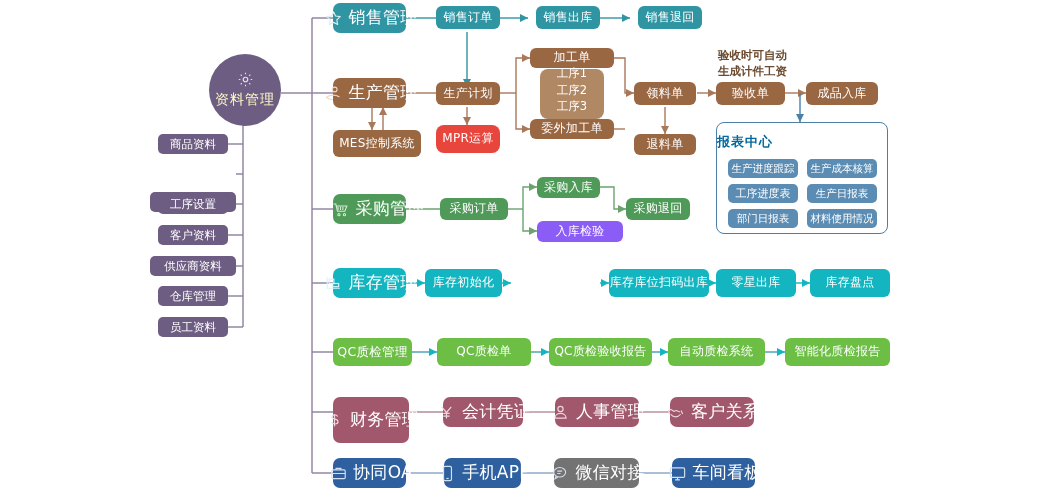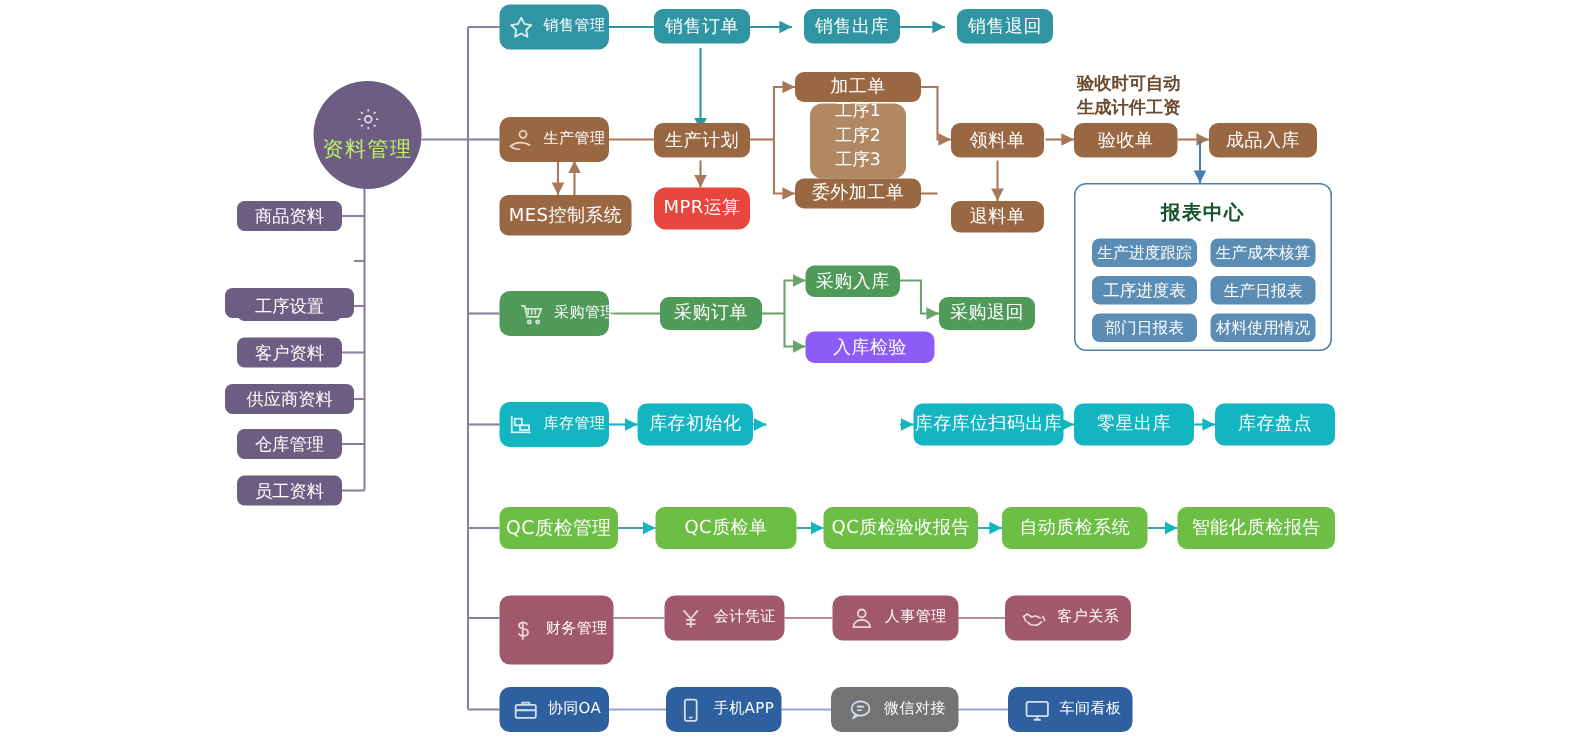--- a/index.html
+++ b/index.html
@@ -1,33 +1,33 @@
 <!DOCTYPE html>
 <html><head>
 <meta charset="utf-8">
 <style>
   html,body{margin:0;padding:0;background:#ffffff;}
   body{font-family:"DejaVu Sans","Liberation Sans",sans-serif;}
   #canvas{position:relative;width:1055px;height:491px;overflow:hidden;background:#fff;}
   .node{position:absolute;box-sizing:border-box;display:flex;align-items:center;justify-content:center;
         border-radius:6px;color:#fff;font-size:12.5px;line-height:1.15;text-align:center;
         letter-spacing:.3px;white-space:nowrap;}
-  .mod{border-radius:7px;font-size:10px;gap:5px;padding-left:2px;}
+  .mod{border-radius:7px;font-size:17px;gap:5px;padding-left:2px;}
   .mod .ic{display:inline-flex;align-items:center;justify-content:center;width:20px;height:20px;flex:0 0 20px;}
   .mod .ic svg{width:19px;height:19px;display:block;}
   .sub{font-size:12px;}
   .pill{position:absolute;box-sizing:border-box;display:flex;align-items:center;justify-content:center;
         border-radius:5px;color:#fff;font-size:11.5px;white-space:nowrap;}
   .lbl{position:absolute;white-space:pre;line-height:1.35;}
   svg.wires{position:absolute;left:0;top:0;width:1055px;height:491px;pointer-events:none;}
   .circ{position:absolute;border-radius:50%;display:flex;flex-direction:column;align-items:center;
-        justify-content:center;color:#bef264;}
+        justify-content:center;color:#fef9c3;}
   .circ .ttl{font-size:14px;margin-top:3px;letter-spacing:1px;}
   .rptbox{position:absolute;box-sizing:border-box;border:1.6px solid #4a7fa8;border-radius:8px;background:#fff;}
-  .rpttitle{position:absolute;width:100%;text-align:center;font-size:13px;color:#14532d;font-weight:bold;letter-spacing:1px;}
+  .rpttitle{position:absolute;width:100%;text-align:left;font-size:13px;color:#0369a1;font-weight:bold;letter-spacing:1px;}
   .innerbox{position:absolute;box-sizing:border-box;border-radius:8px;display:flex;flex-direction:column;
             align-items:center;justify-content:center;color:#fff;font-size:11.5px;line-height:1.45;}
 </style>
 </head>
 <body>
 
 <div id="canvas">
 
   <svg class="wires" viewBox="0 0 1055 491">
     <defs>

